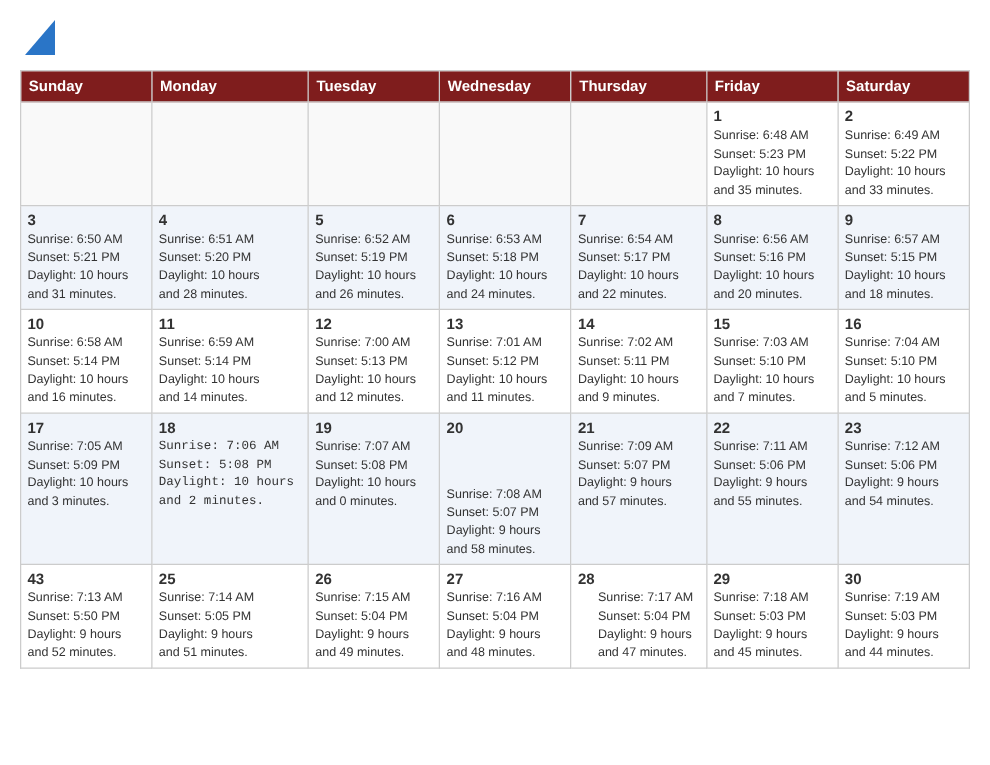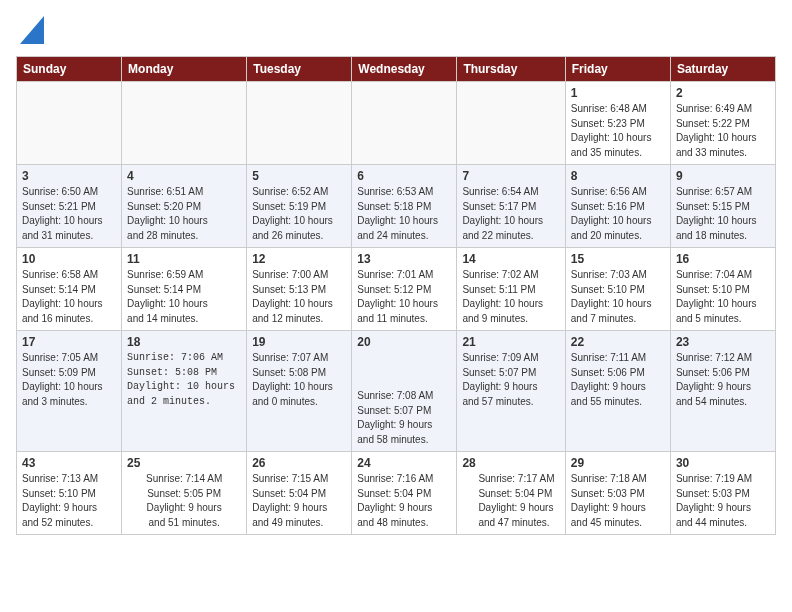--- a/index.html
+++ b/index.html
@@ -227,40 +227,40 @@
             <div class="day-info" style="white-space: pre-line;">Sunrise: 7:12 AM
 Sunset: 5:06 PM
 Daylight: 9 hours
 and 54 minutes.</div>
           </td>
         </tr>
         <tr>
           <td>
             <span class="day-num">43</span>
             <div class="day-info" style="white-space: pre-line;">Sunrise: 7:13 AM
-Sunset: 5:10 PM
+Sunset: 5:50 PM
 Daylight: 9 hours
 and 52 minutes.</div>
           </td>
           <td>
             <span class="day-num">25</span>
-            <div class="day-info" style="white-space: pre-line; text-align: center;">Sunrise: 7:14 AM
+            <div class="day-info" style="white-space: pre-line;">Sunrise: 7:14 AM
 Sunset: 5:05 PM
 Daylight: 9 hours
 and 51 minutes.</div>
           </td>
           <td>
             <span class="day-num">26</span>
             <div class="day-info" style="white-space: pre-line;">Sunrise: 7:15 AM
 Sunset: 5:04 PM
 Daylight: 9 hours
 and 49 minutes.</div>
           </td>
           <td>
-            <span class="day-num">24</span>
+            <span class="day-num">27</span>
             <div class="day-info" style="white-space: pre-line;">Sunrise: 7:16 AM
 Sunset: 5:04 PM
 Daylight: 9 hours
 and 48 minutes.</div>
           </td>
           <td>
             <span class="day-num">28</span>
             <div class="day-info" style="white-space: pre-line; margin-left: 16px;">Sunrise: 7:17 AM
 Sunset: 5:04 PM
 Daylight: 9 hours

